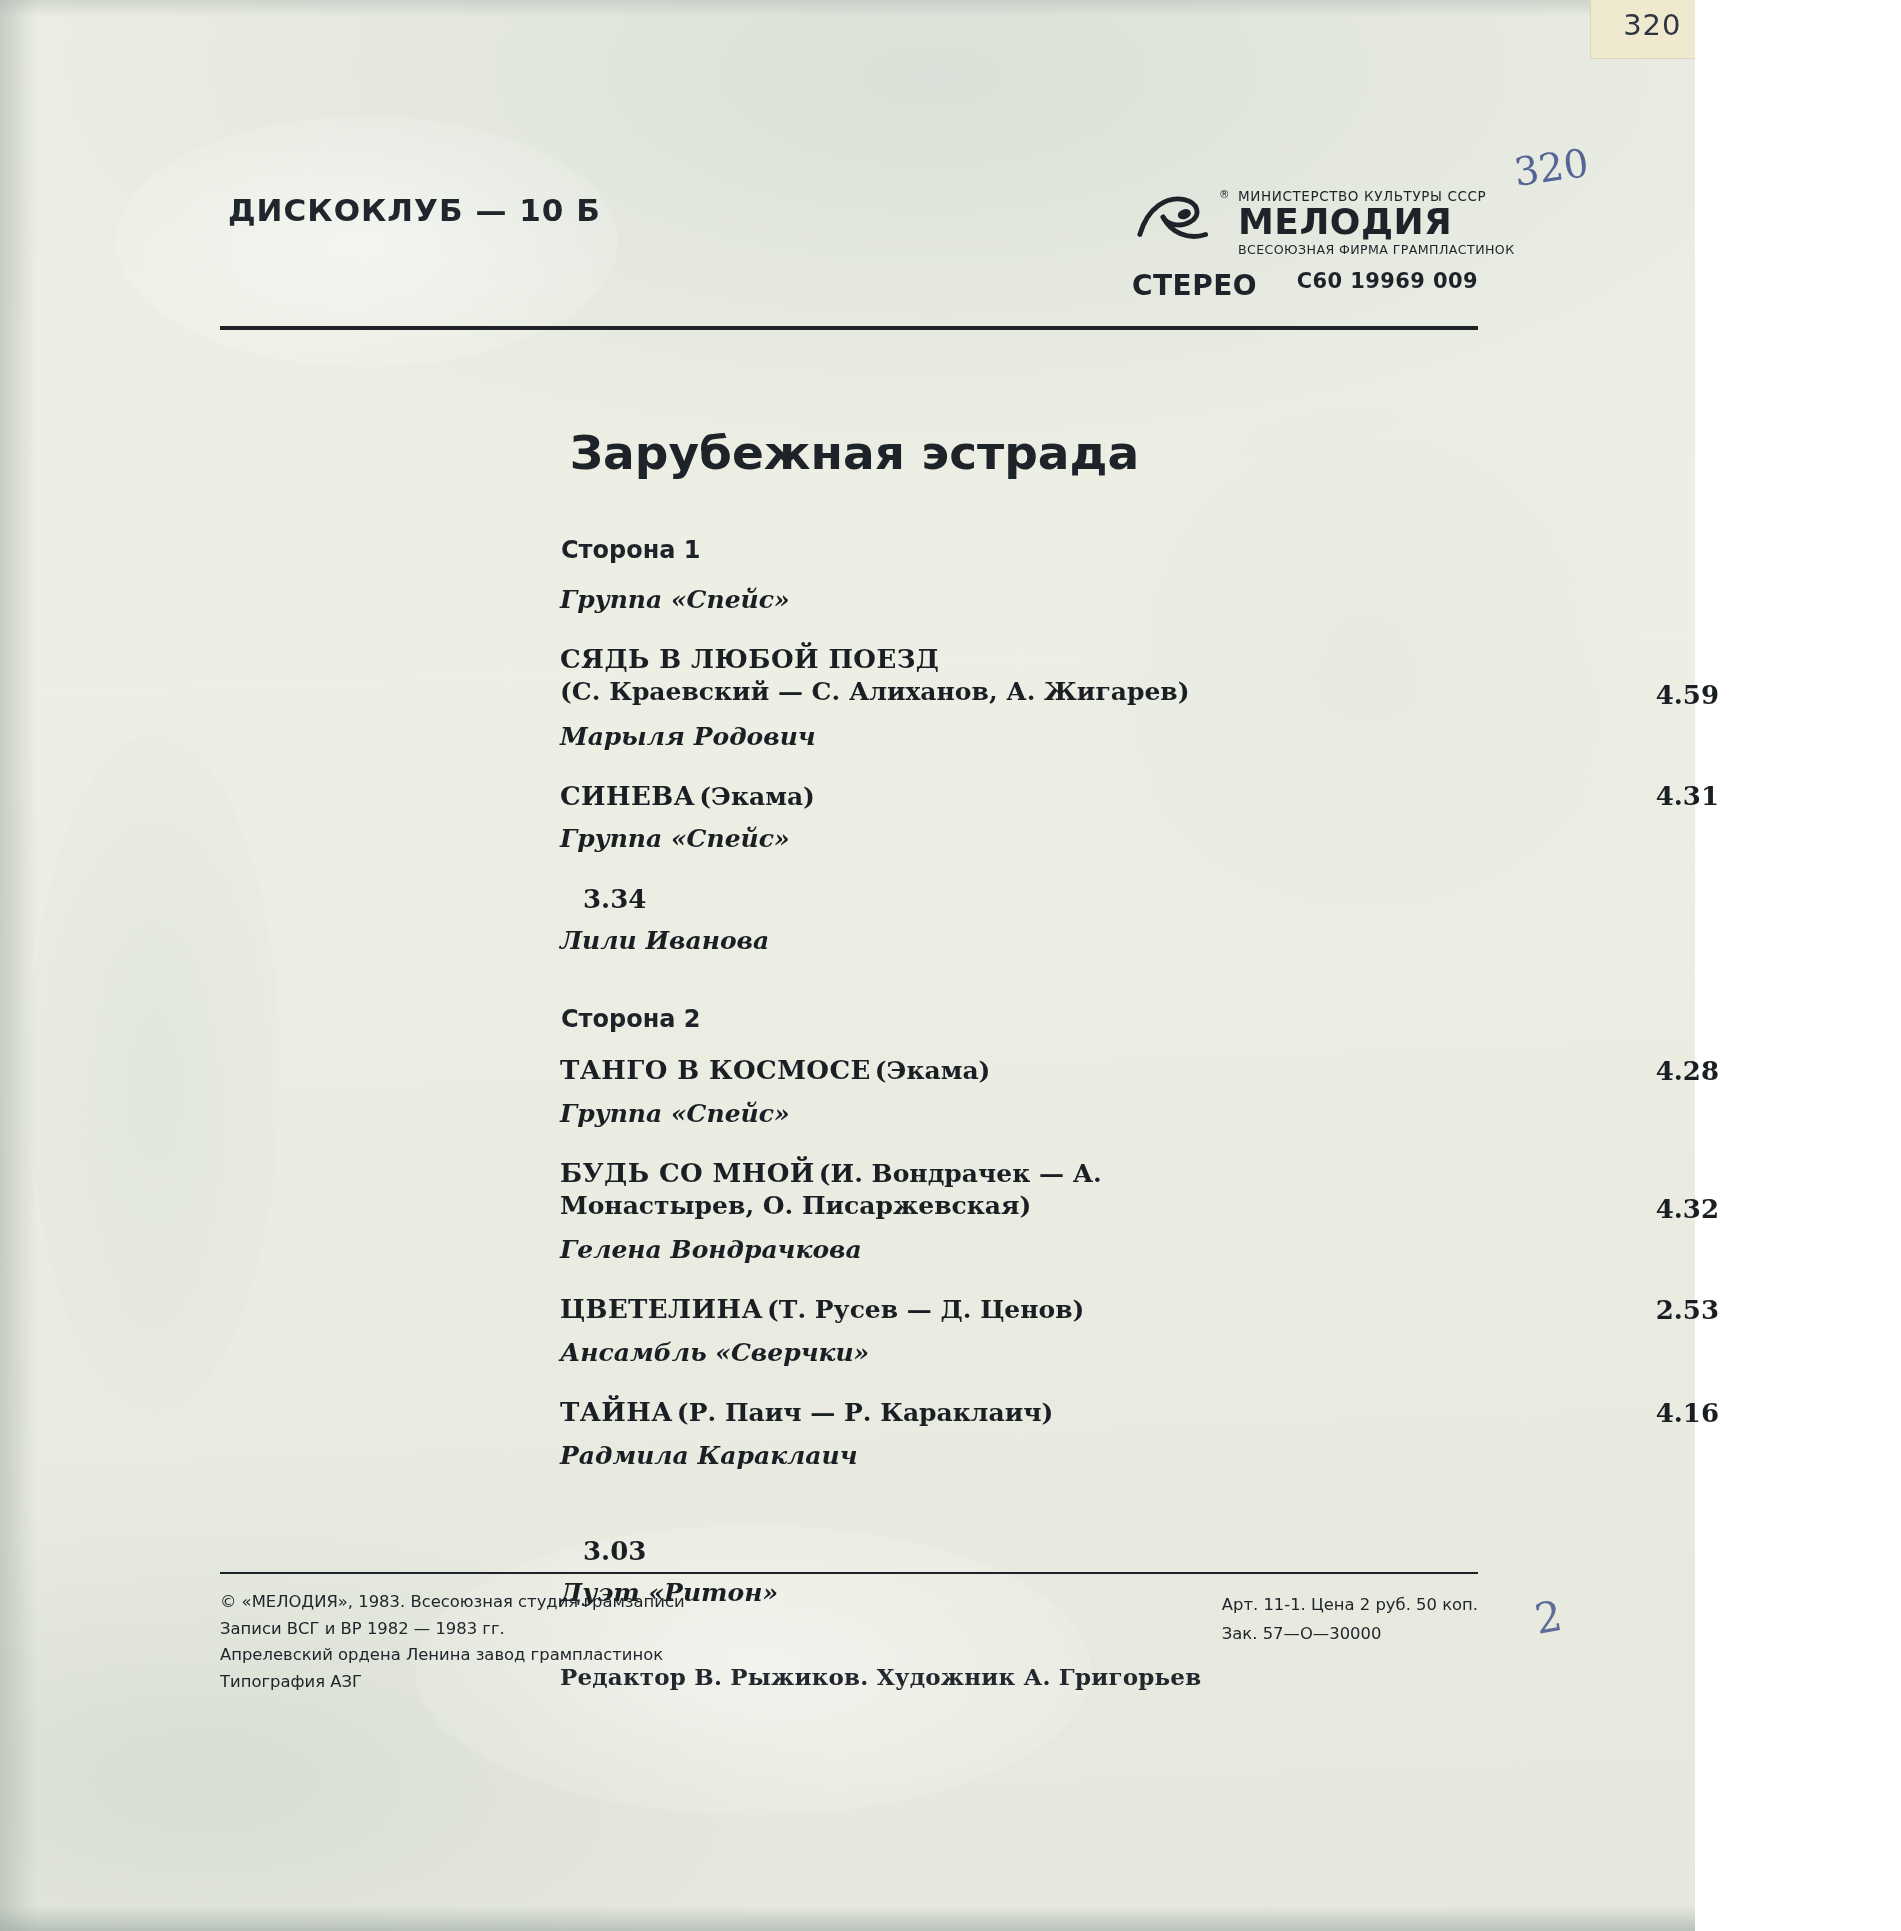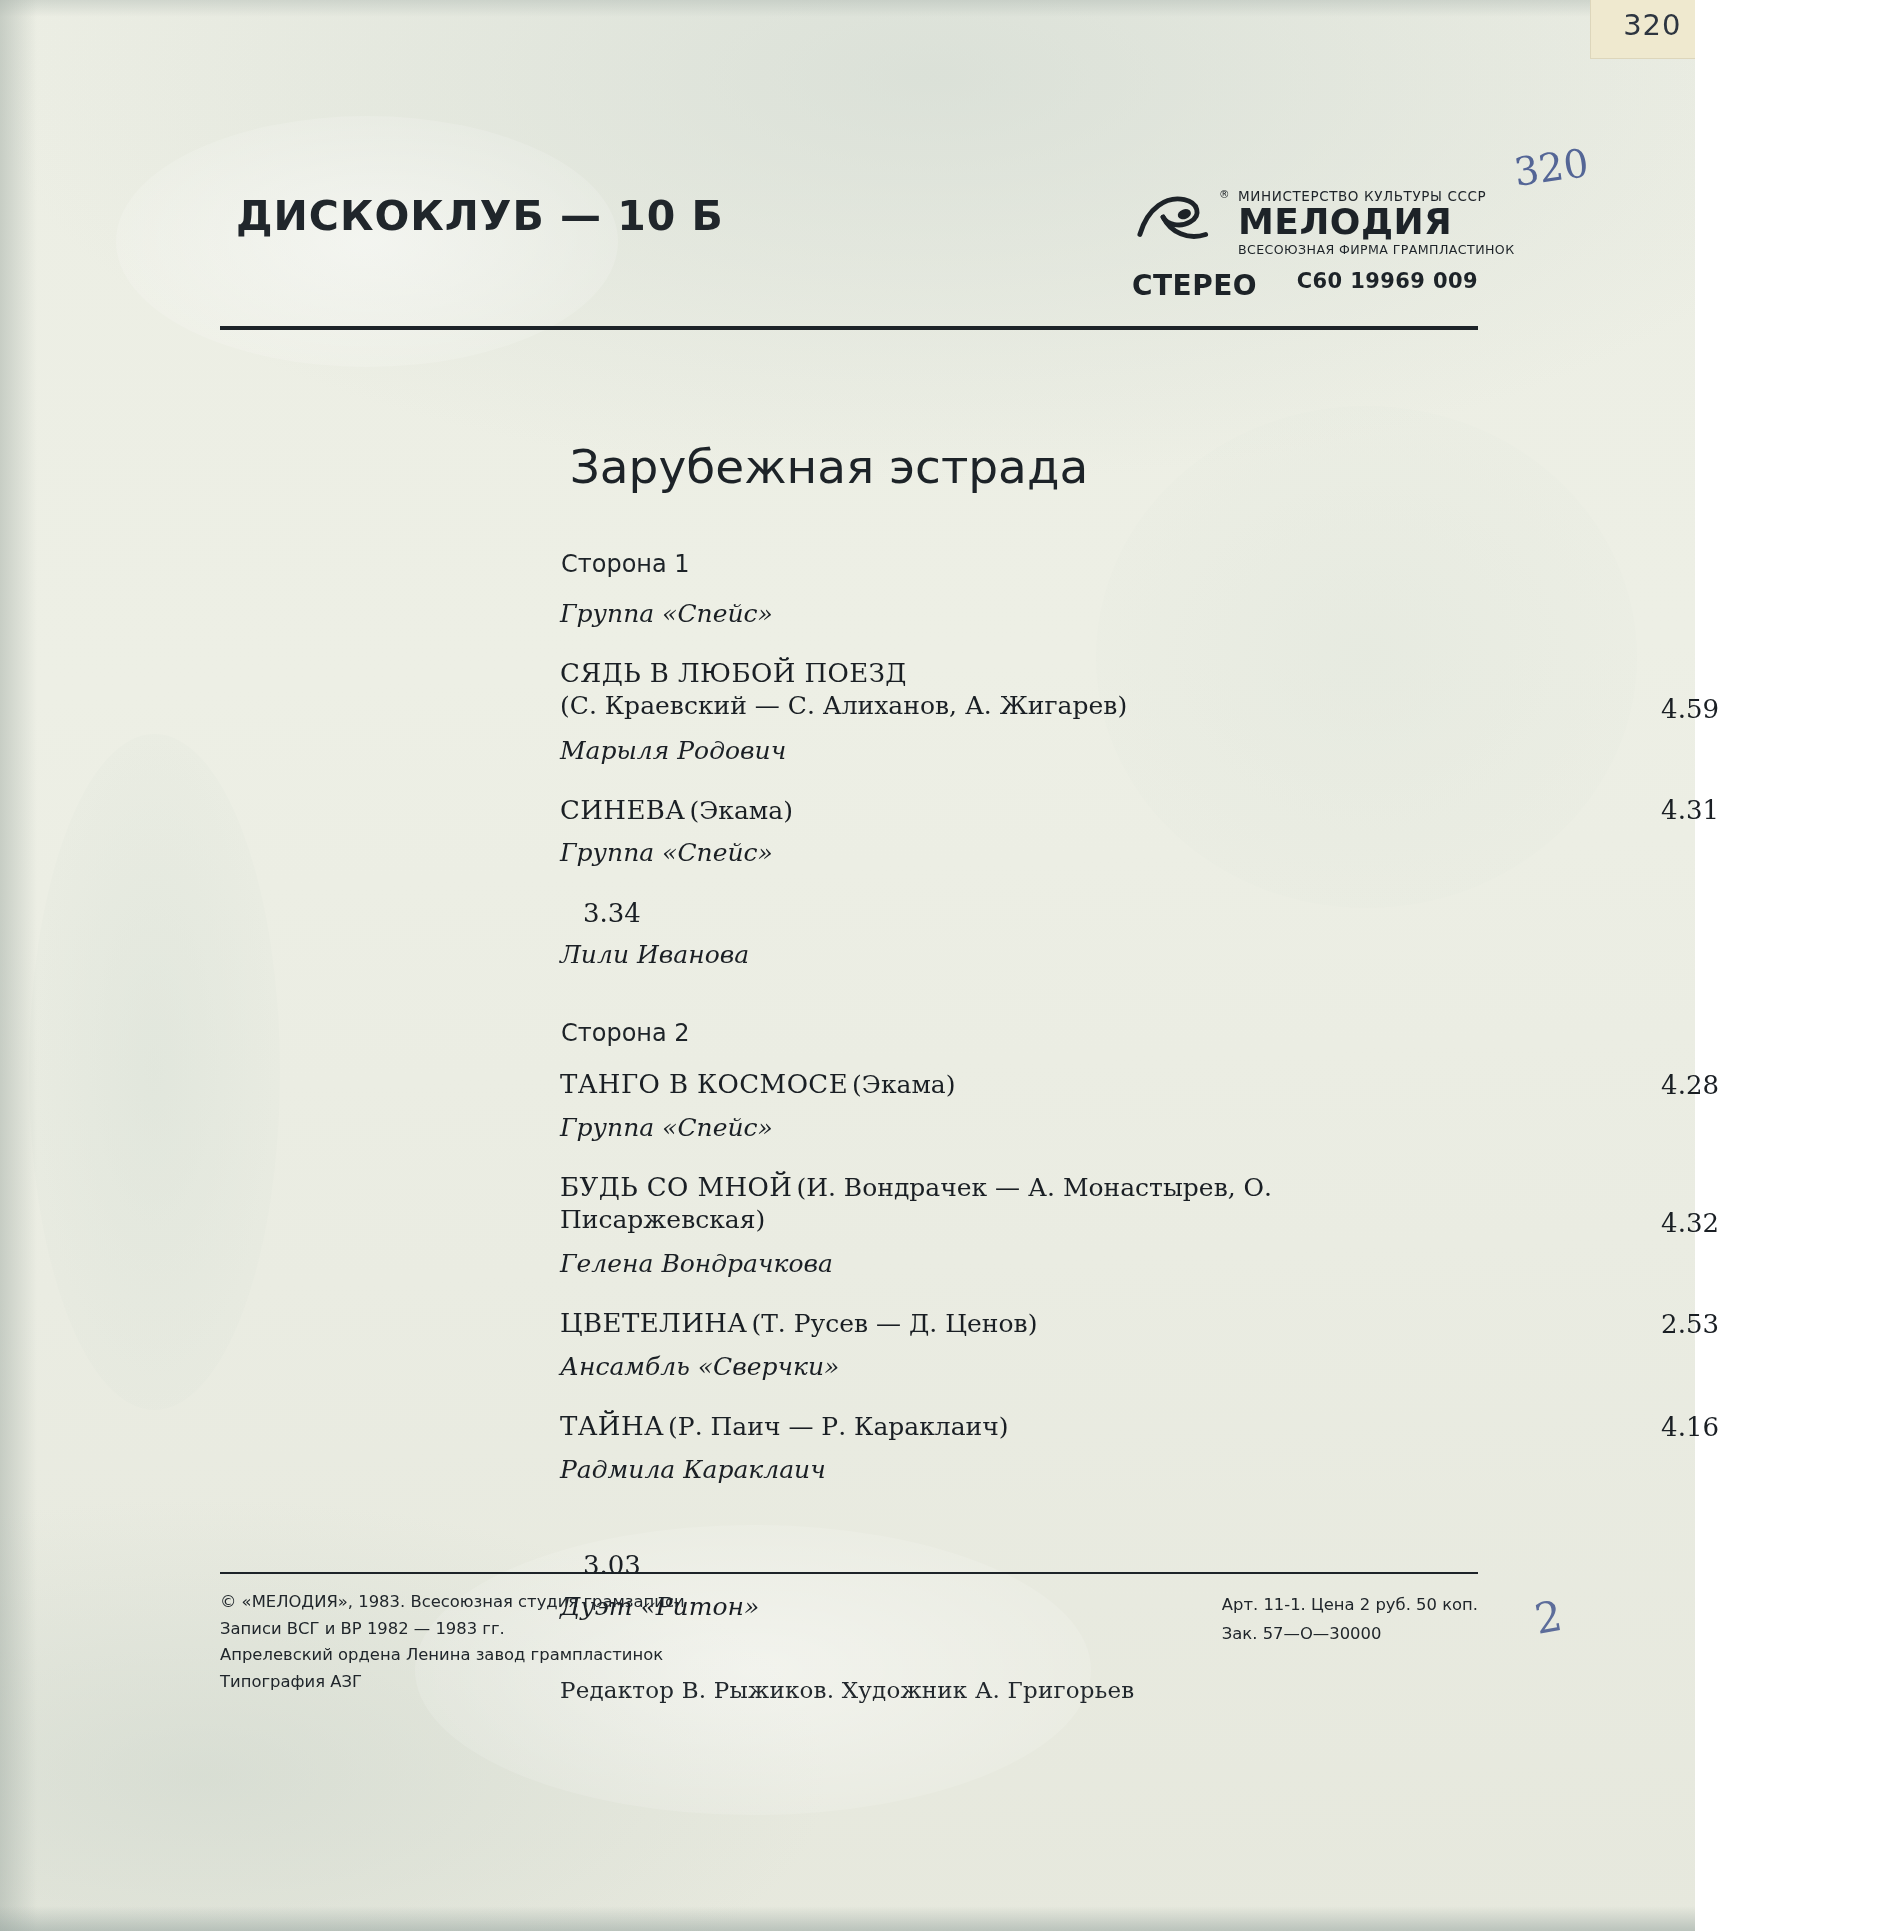--- a/index.html
+++ b/index.html
@@ -103,25 +103,25 @@
   
   .header {
     position: absolute;
     left: 220px;
     right: 217px;
     top: 180px;
     height: 145px;
   }
   .album-title {
     position: absolute;
-    left: 16px;
+    left: 8px;
     top: 11.6px;
     font-family: "DejaVu Sans", sans-serif;
     font-weight: bold;
-    font-size: 41px;
+    font-size: 31px;
     letter-spacing: 1px;
     color: #20262b;
     white-space: nowrap;
   }
 
   .logo-block {
     position: absolute;
     right: 0;
     top: 0;
     width: 348px;
@@ -201,22 +201,23 @@
     right: 217px;
     top: 326px;
     height: 3.9px;
     background: #1d2328;
   }
 
   
   .content {
     position: absolute;
     left: 560px;
-    top: 439px;
+    top: 425px;
     width: 1159px;
+    font-weight: bold;
   }
   .section-heading {
     font-family: "DejaVu Sans", sans-serif;
     font-size: 47px;
     color: #1d2328;
     margin-bottom: 56px;
     margin-left: 9.7px;
   }
 
   .side-label {

